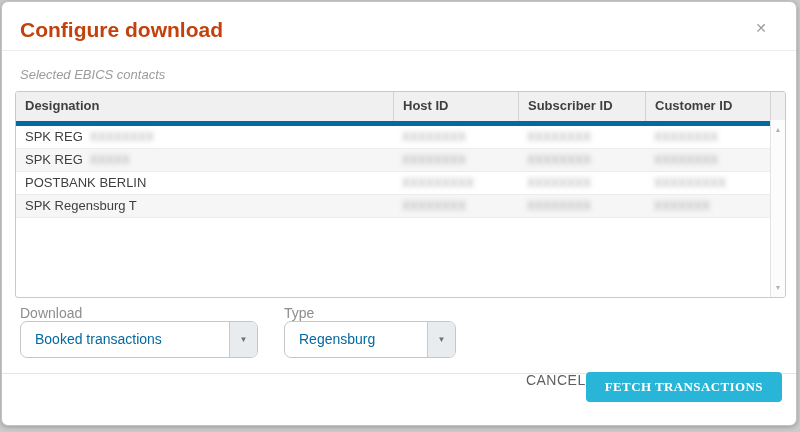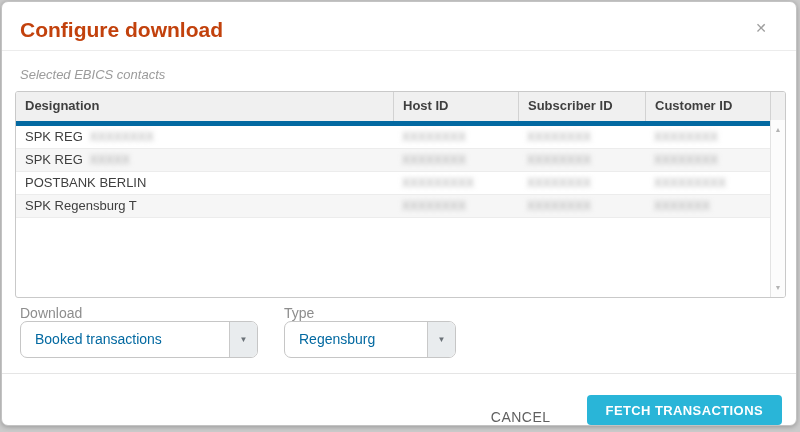--- a/index.html
+++ b/index.html
@@ -109,35 +109,35 @@
     display: flex; align-items: center; justify-content: center;
     font-size: 8px; color: #6b7278;
   }
   
   .footer-divider {
     position: absolute; left: 0; right: 0; top: 371px;
     border-top: 1px solid #e5e5e5;
   }
   .footer {
     position: absolute; left: 0; right: 0; bottom: 0; height: 53px;
-    display: flex; align-items: flex-end; justify-content: flex-end;
-    padding-right: 14px; gap: 36px;
+    display: flex; align-items: flex-start; justify-content: flex-end;
+    padding-right: 14px; 
   }
   .cancel-btn {
     font-size: 14px; color: #5f5f5f; letter-spacing: .5px;
     background: none; border: none; cursor: pointer;
     font-family: "Liberation Sans", sans-serif;
   }
   .fetch-btn {
     height: 30px; padding: 0 19px;
     border: none; border-radius: 4px;
     background: var(--accent, #29b5d8);
     color: #ffffff; font-size: 13px; font-weight: 700;
     letter-spacing: .4px; cursor: pointer;
-    font-family: Liberation Sans, sans-serif;
+    font-family: Liberation Serif, serif;
   }
 </style>
 </head>
 <body>
 
 <div class="dialog">
 
   <div class="titlebar">
     <div class="title">Configure download</div>
     <div class="close-btn">✕</div>

